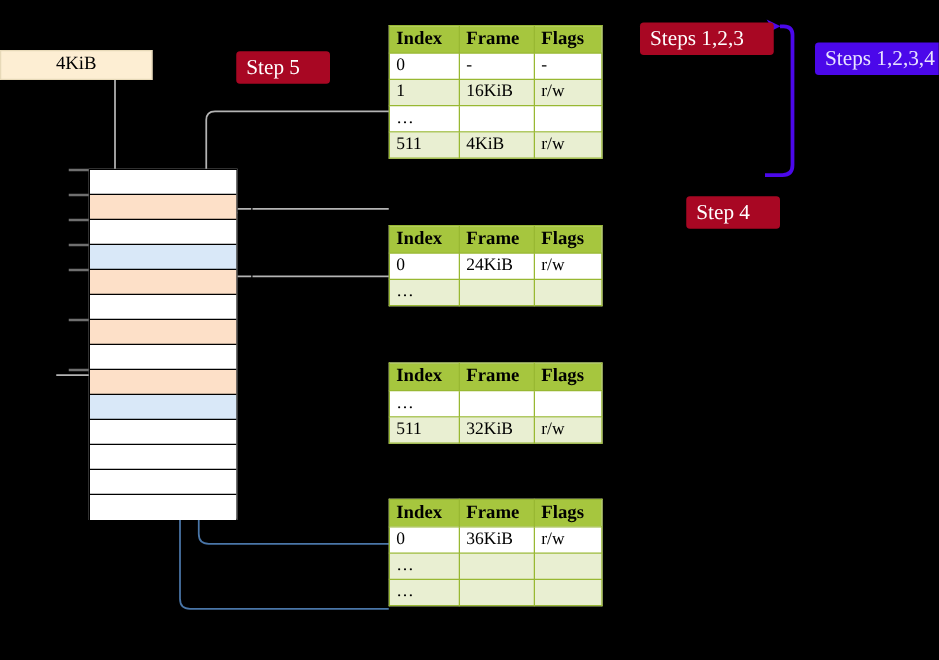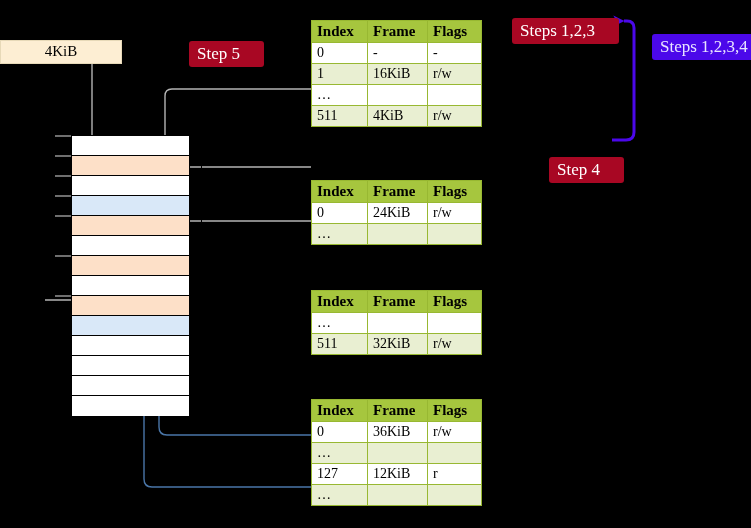--- a/index.html
+++ b/index.html
@@ -263,25 +263,20 @@
           <tr class="plain">
             <td class="c0">0</td>
             <td class="c1">36KiB</td>
             <td class="c2">r/w</td>
           </tr>
           <tr class="alt">
             <td class="c0">…</td>
             <td class="c1"></td>
             <td class="c2"></td>
           </tr>
-          <tr class="plain">
-            <td class="c0">127</td>
-            <td class="c1">12KiB</td>
-            <td class="c2">r</td>
-          </tr>
           <tr class="alt">
             <td class="c0">…</td>
             <td class="c1"></td>
             <td class="c2"></td>
           </tr>
         </tbody>
       </table>
     </div>
 
 </div>

